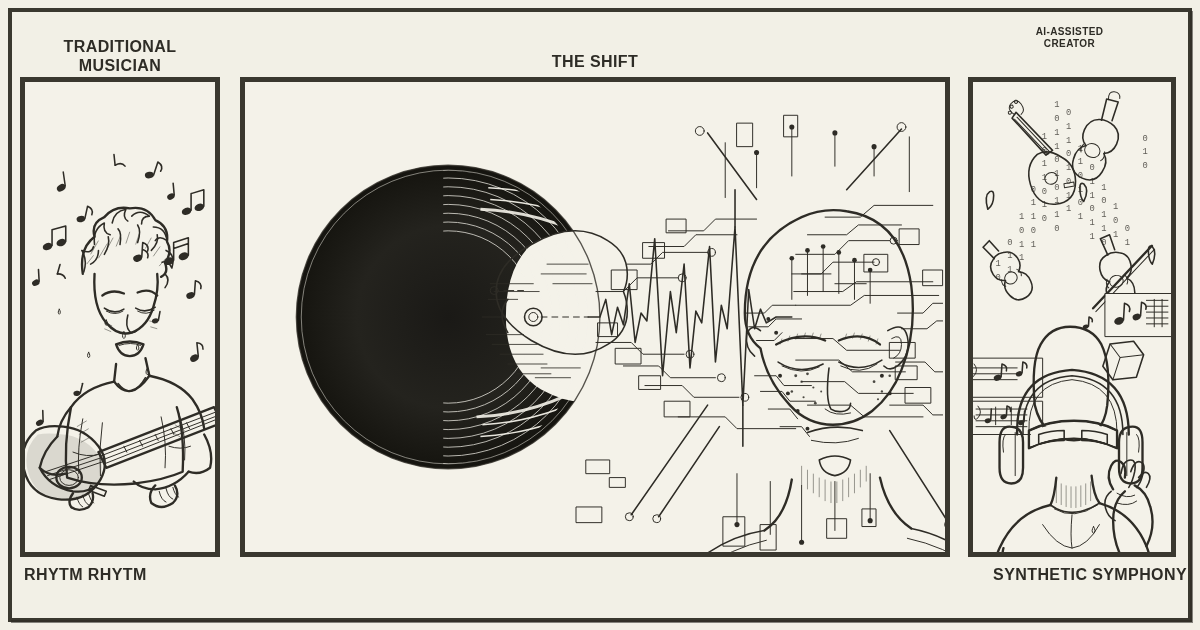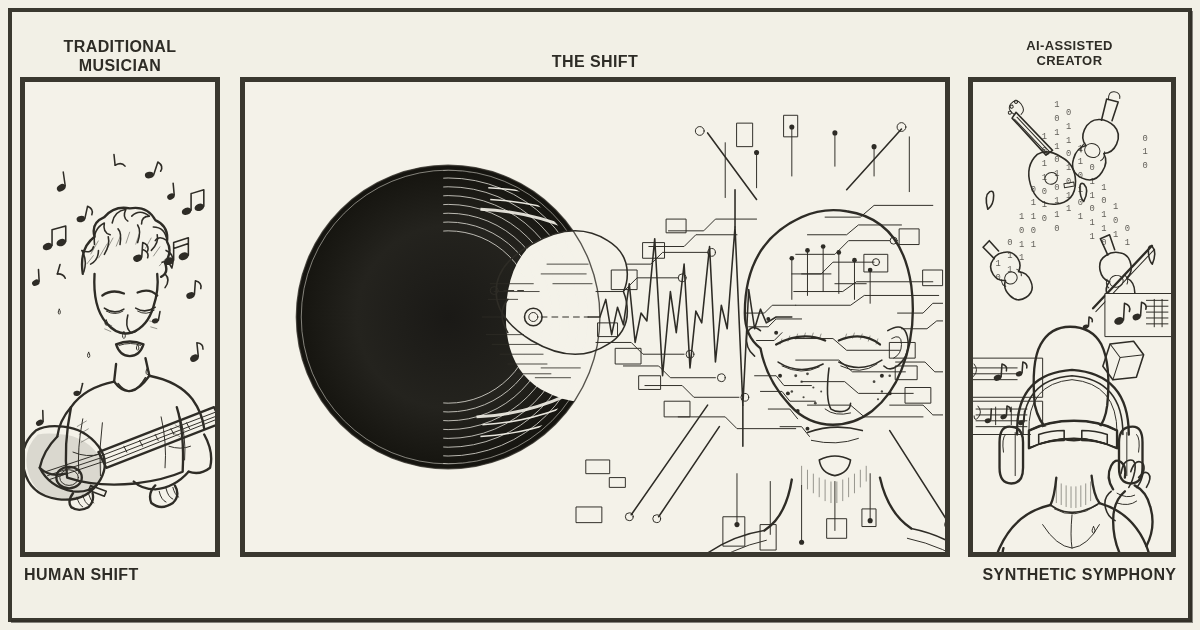--- a/index.html
+++ b/index.html
@@ -60,27 +60,27 @@
     position:absolute;
     font-weight:bold;
     color:#2e2c26;
     letter-spacing:.4px;
     text-align:center;
     line-height:1.18;
     white-space:pre-line;
   }
   #cap-left-top  { left:20px;  top:38px; width:200px; font-size:16px; }
   #cap-center-top{ left:240px; top:47px; width:710px; font-size:16px;margin-top:6px; }
-  #cap-right-top { left:962px; top:38px; width:215px; font-size:13px; }
+  #cap-right-top { left:962px; top:26px; width:215px; font-size:10px; }
 
   #cap-left-bottom {
     left:24px; top:566px; width:210px; font-size:16px; text-align:left;
   }
   #cap-right-bottom{
-    left:972px; top:566px; width:215px; font-size:16px; text-align:center;
+    left:972px; top:566px; width:215px; font-size:16px; text-align:right;
   }
 
   .panel svg{display:block;width:100%;height:100%;}
 
   .ink{ fill:none; stroke:#2e2c26; stroke-linecap:round; stroke-linejoin:round; }
   .ink-thin{ stroke-width:1; }
   .ink-med { stroke-width:1.6; }
   .ink-bold{ stroke-width:2.4; }
   .solid{ fill:#2e2c26; stroke:none; }
   .paper{ fill:#f4f2e9; }
@@ -99,21 +99,21 @@
   <div id="outer-frame"></div>
 
   <div class="caption" id="cap-left-top">TRADITIONAL
 MUSICIAN</div>
 
   <div class="caption" id="cap-center-top">THE SHIFT</div>
 
   <div class="caption" id="cap-right-top">AI-ASSISTED
 CREATOR</div>
 
-  <div class="caption" id="cap-left-bottom">HUMAN SHIFT</div>
+  <div class="caption" id="cap-left-bottom">RHYTM RHYTM</div>
 
   <div class="caption" id="cap-right-bottom">SYNTHETIC SYMPHONY</div>
 
   <div class="panel" id="panel-left">
     <svg viewBox="0 0 200 480" preserveAspectRatio="xMidYMid slice">
       <rect x="0" y="0" width="200" height="480" class="paper"></rect>
 
       <g class="ink ink-med">
         <g transform="translate(40,108) rotate(-12) scale(.95)">
           <ellipse cx="0" cy="0" rx="5" ry="3.6" transform="rotate(-20)" class="solid"></ellipse>

